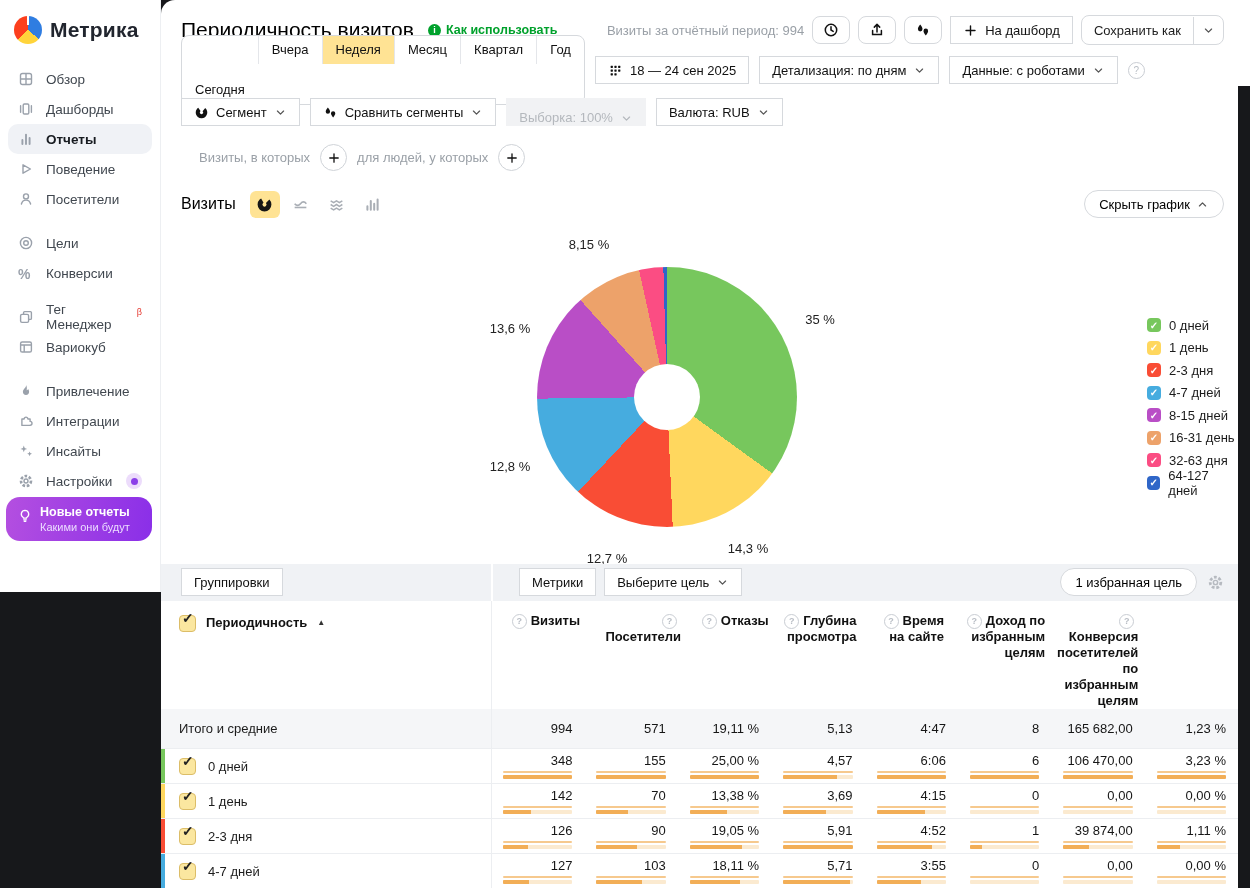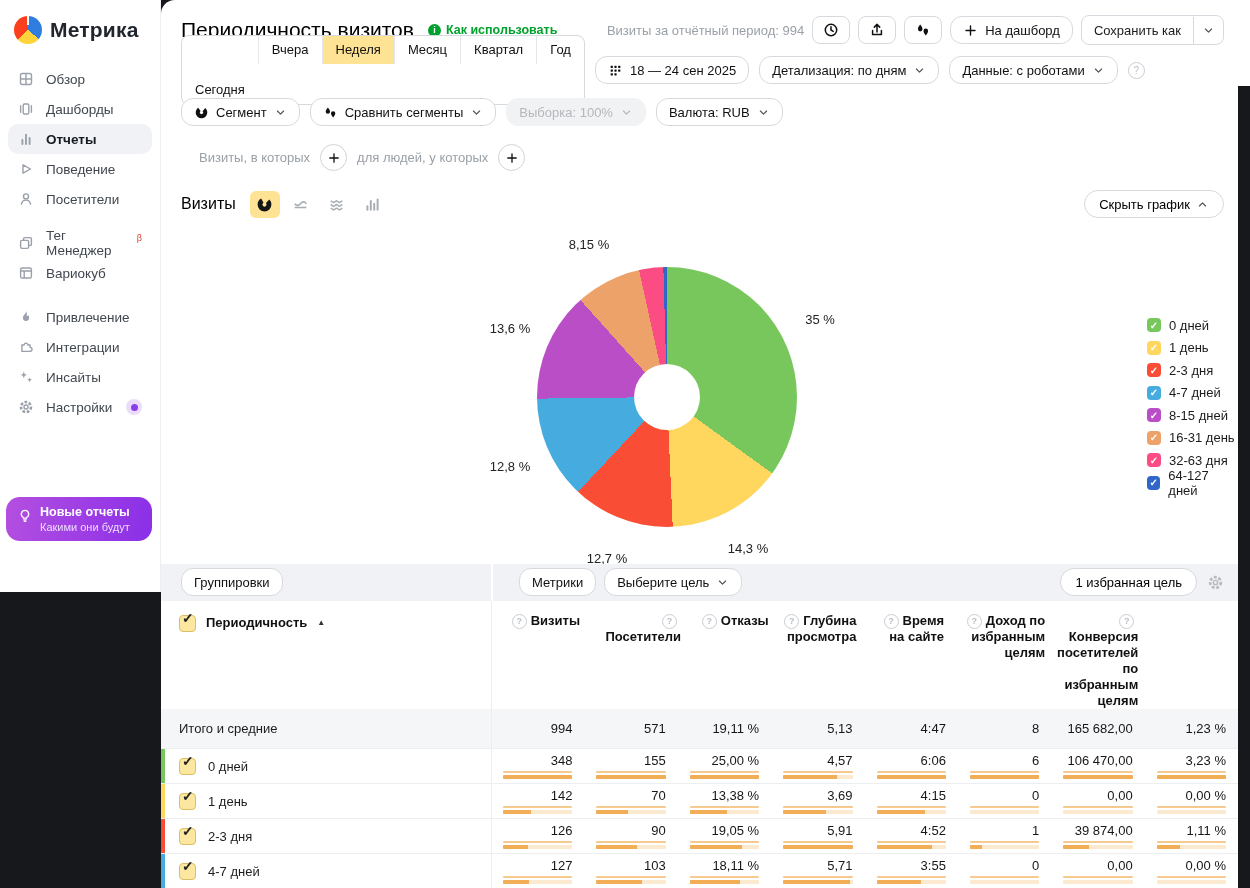--- a/index.html
+++ b/index.html
@@ -32,24 +32,24 @@
   .promo-icon{position:absolute;left:11px;top:11px;width:16px;height:16px;}
   .promo-title{font-size:12.5px;font-weight:700;}
   .promo-sub{font-size:11px;color:#ecdcff;margin-top:2px;}
 
   
   .content{position:absolute;left:161px;top:0;width:1077px;height:888px;background:#fff;border-radius:14px 0 0 0;}
   .top-right-patch{position:absolute;right:0;top:0;width:12px;height:86px;background:#fff;}
 
   .muted{color:#9aa0a7;font-size:13px;}
   .btn{display:inline-flex;align-items:center;gap:7px;height:28px;padding:0 12px;border:1px solid #d6d9dd;
-       border-radius:12px;background:#fff;font-size:13px;color:#111;font-family:inherit;cursor:pointer;white-space:nowrap;}
+       border-radius:0;background:#fff;font-size:13px;color:#111;font-family:inherit;cursor:pointer;white-space:nowrap;}
   .btn .bicon{width:15px;height:15px;color:#111;}
   .btn .bicon svg{width:15px;height:15px;}
-  .btn.disabled{background:#f1f2f4;border-color:#f1f2f4;color:#b4b8bd;cursor:default;}
+  .btn.disabled{background:#f1f2f4;border-color:#f1f2f4;color:#b4b8bd;cursor:default;align-items:flex-end;}
   .chev{width:13px;height:13px;color:#555;}
   .chev svg{width:13px;height:13px;}
   .icon-btn{display:flex;align-items:center;justify-content:center;width:38px;height:28px;border:1px solid #d6d9dd;
             border-radius:8px;background:#fff;cursor:pointer;color:#111;}
   .icon-btn svg{width:16px;height:16px;}
   .pill{display:inline-flex;align-items:center;gap:6px;height:28px;padding:0 14px;border:1px solid #d6d9dd;
         border-radius:15px;background:#fff;font-size:13px;cursor:pointer;font-family:inherit;}
 
   .title-row{position:absolute;top:12px;left:20px;right:14px;height:36px;display:flex;align-items:center;gap:8px;}
   .title-row h1{font-size:21px;font-weight:400;color:#000;margin:0 6px 0 0;}
@@ -189,20 +189,35 @@
                 <path d="M3.4 13c.7-2.7 2.5-3.9 4.6-3.9s3.9 1.2 4.6 3.9" stroke="currentColor" stroke-width="1.4" stroke-linecap="round"></path>
               </svg>
             </span>
             <span class="nav-label">Посетители</span>
           </div>
         </div>
         <div class="nav-section">
           <div class="nav-item">
             <span class="nav-icon">
               <svg viewBox="0 0 16 16" fill="none">
+                <circle cx="8" cy="8" r="5.6" stroke="currentColor" stroke-width="1.4"></circle>
+                <circle cx="8" cy="8" r="2.3" stroke="currentColor" stroke-width="1.4"></circle>
+              </svg>
+            </span>
+            <span class="nav-label">Цели</span>
+          </div>
+          <div class="nav-item">
+            <span class="nav-icon"><span class="pct">%</span></span>
+            <span class="nav-label">Конверсии</span>
+          </div>
+        </div>
+        <div class="nav-section">
+          <div class="nav-item">
+            <span class="nav-icon">
+              <svg viewBox="0 0 16 16" fill="none">
                 <rect x="2.6" y="5.4" width="8" height="8" rx="1.4" stroke="currentColor" stroke-width="1.4"></rect>
                 <path d="M5.6 5.4V3.6a1 1 0 0 1 1-1h5.8a1 1 0 0 1 1 1v5.8a1 1 0 0 1-1 1h-1.8" stroke="currentColor" stroke-width="1.4"></path>
               </svg>
             </span>
             <span class="nav-label">Тег Менеджер</span>
             <span class="nav-badge">β</span>
           </div>
           <div class="nav-item">
             <span class="nav-icon">
               <svg viewBox="0 0 16 16" fill="none">

